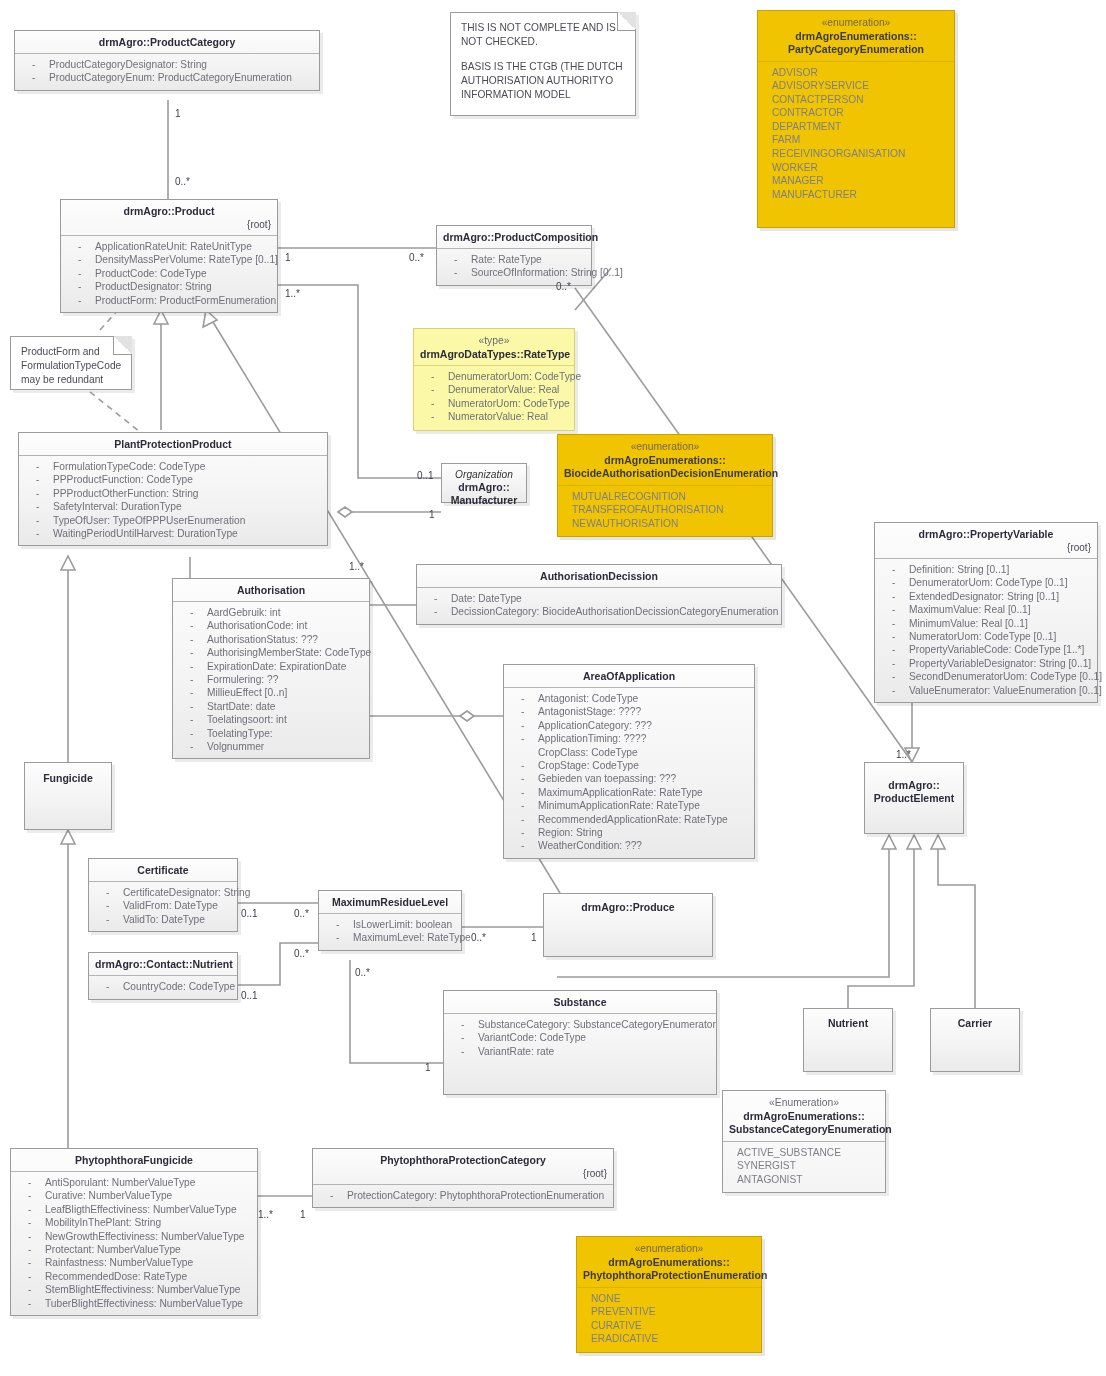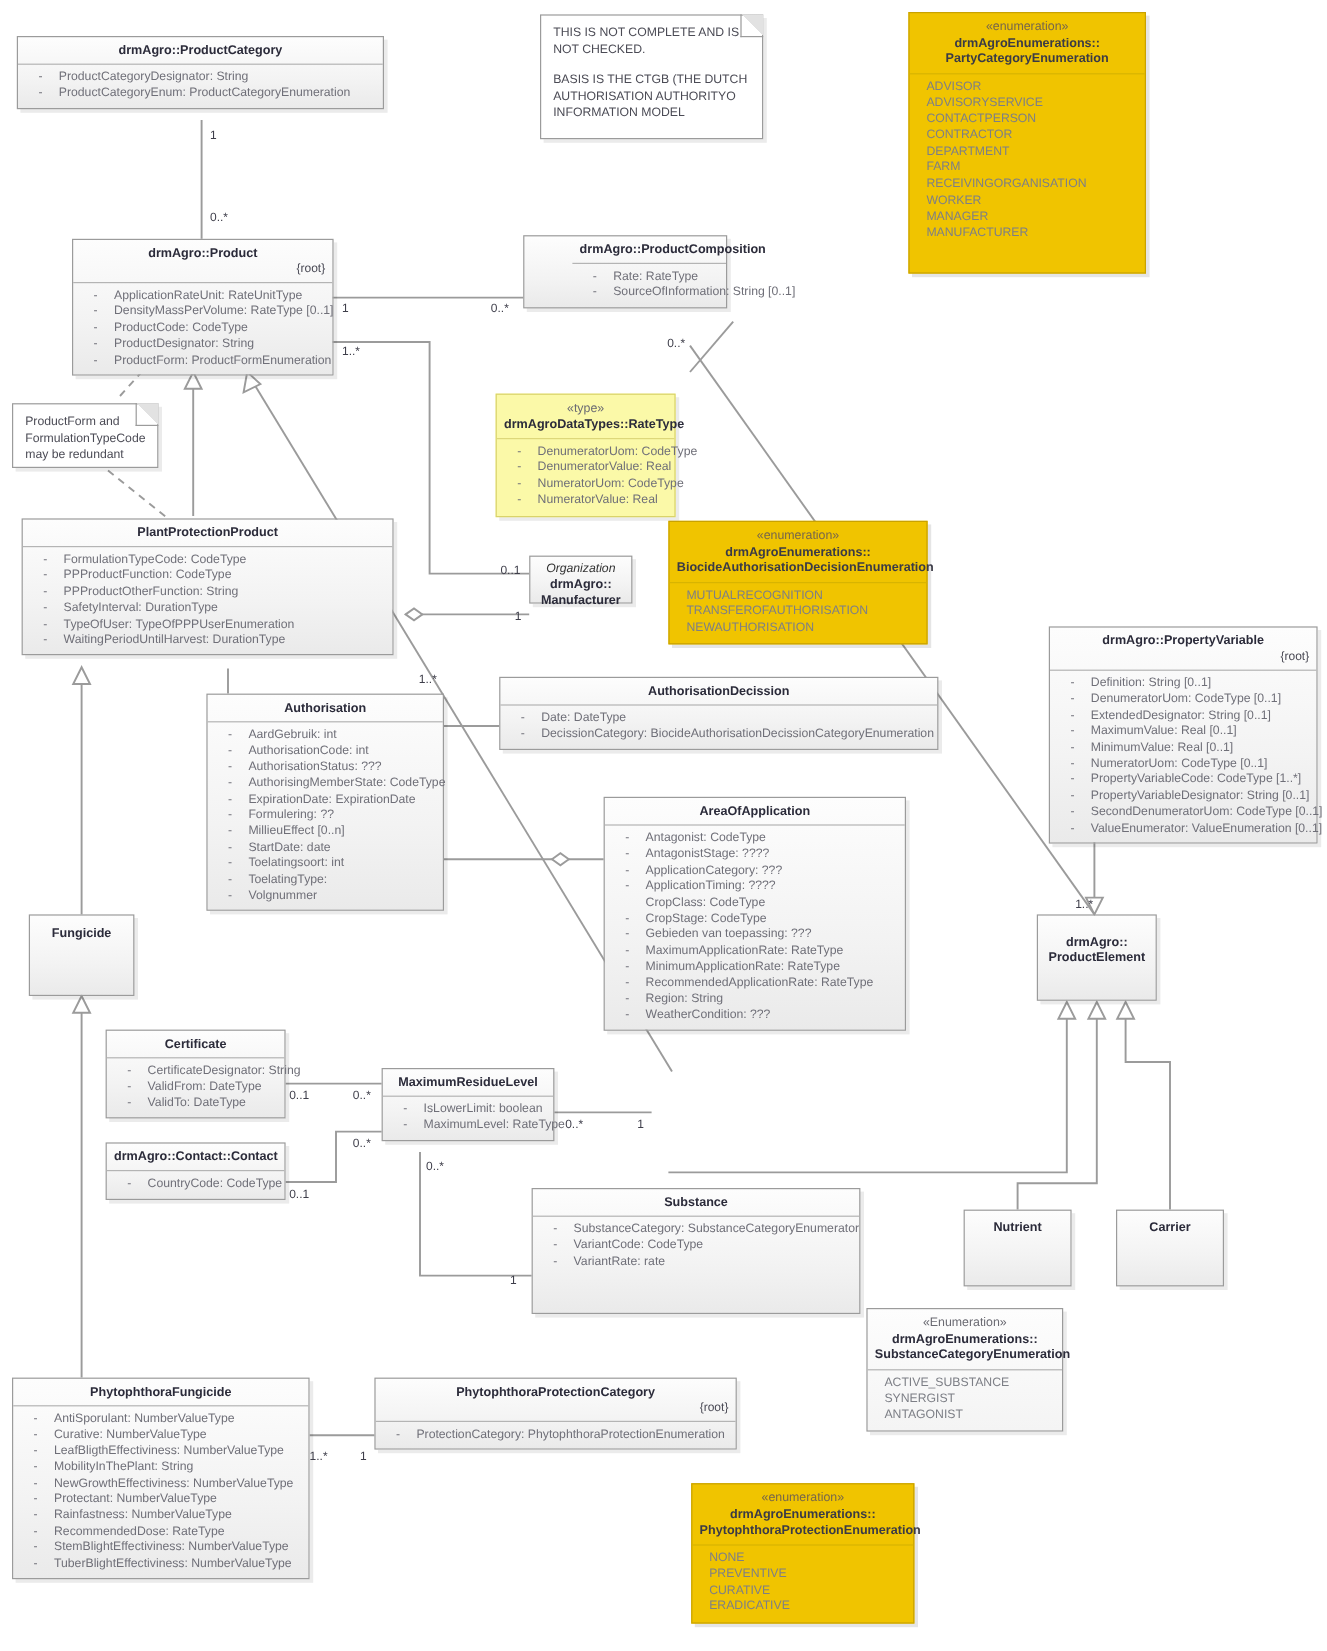--- a/index.html
+++ b/index.html
@@ -181,31 +181,31 @@
     </div>
     <div class="body">
       <div class="attr"><span class="vis">-</span><span>ApplicationRateUnit: RateUnitType</span></div>
       <div class="attr"><span class="vis">-</span><span>DensityMassPerVolume: RateType [0..1]</span></div>
       <div class="attr"><span class="vis">-</span><span>ProductCode: CodeType</span></div>
       <div class="attr"><span class="vis">-</span><span>ProductDesignator: String</span></div>
       <div class="attr"><span class="vis">-</span><span>ProductForm: ProductFormEnumeration</span></div>
     </div>
   </div>
 
-  <div class="cls" style="left:436px;top:196px;width:170px;padding-left:40px;">
+  <div class="cls" style="left:436px;top:225px;width:156px;">
     <div class="hdr">
       <span>drmAgro::ProductComposition</span>
     </div>
     <div class="body">
       <div class="attr"><span class="vis">-</span><span>Rate: RateType</span></div>
       <div class="attr"><span class="vis">-</span><span>SourceOfInformation: String [0..1]</span></div>
     </div>
   </div>
 
-  <div class="typebox" style="left:413px;top:328px;width:150px;">
+  <div class="typebox" style="left:413px;top:328px;width:162px;">
     <div class="hdr">
       <span class="stereo">«type»</span>
       <span>drmAgroDataTypes::RateType</span>
     </div>
     <div class="body">
       <div class="attr"><span class="vis">-</span><span>DenumeratorUom: CodeType</span></div>
       <div class="attr"><span class="vis">-</span><span>DenumeratorValue: Real</span></div>
       <div class="attr"><span class="vis">-</span><span>NumeratorUom: CodeType</span></div>
       <div class="attr"><span class="vis">-</span><span>NumeratorValue: Real</span></div>
     </div>
@@ -323,37 +323,43 @@
     </div>
     <div class="body">
       <div class="attr"><span class="vis">-</span><span>CertificateDesignator: String</span></div>
       <div class="attr"><span class="vis">-</span><span>ValidFrom: DateType</span></div>
       <div class="attr"><span class="vis">-</span><span>ValidTo: DateType</span></div>
     </div>
   </div>
 
   <div class="cls" style="left:88px;top:952px;width:150px;height:48px;">
     <div class="hdr">
-      <span>drmAgro::Contact::Contact</span>
+      <span>drmAgro::Contact::Nutrient</span>
     </div>
     <div class="body">
       <div class="attr"><span class="vis">-</span><span>CountryCode: CodeType</span></div>
     </div>
   </div>
 
   <div class="cls" style="left:318px;top:890px;width:144px;">
     <div class="hdr">
       <span>MaximumResidueLevel</span>
     </div>
     <div class="body">
       <div class="attr"><span class="vis">-</span><span>IsLowerLimit: boolean</span></div>
       <div class="attr"><span class="vis">-</span><span>MaximumLevel: RateType</span></div>
     </div>
   </div>
 
+  <div class="cls noattr" style="left:543px;top:893px;width:170px;height:64px;">
+    <div class="hdr" style="padding-top:7px;">
+      <span>drmAgro::Produce</span>
+    </div>
+
+  </div>
 
   <div class="cls" style="left:443px;top:990px;width:274px;height:105px;">
     <div class="hdr">
       <span>Substance</span>
     </div>
     <div class="body">
       <div class="attr"><span class="vis">-</span><span>SubstanceCategory: SubstanceCategoryEnumerator</span></div>
       <div class="attr"><span class="vis">-</span><span>VariantCode: CodeType</span></div>
       <div class="attr"><span class="vis">-</span><span>VariantRate: rate</span></div>
     </div>

